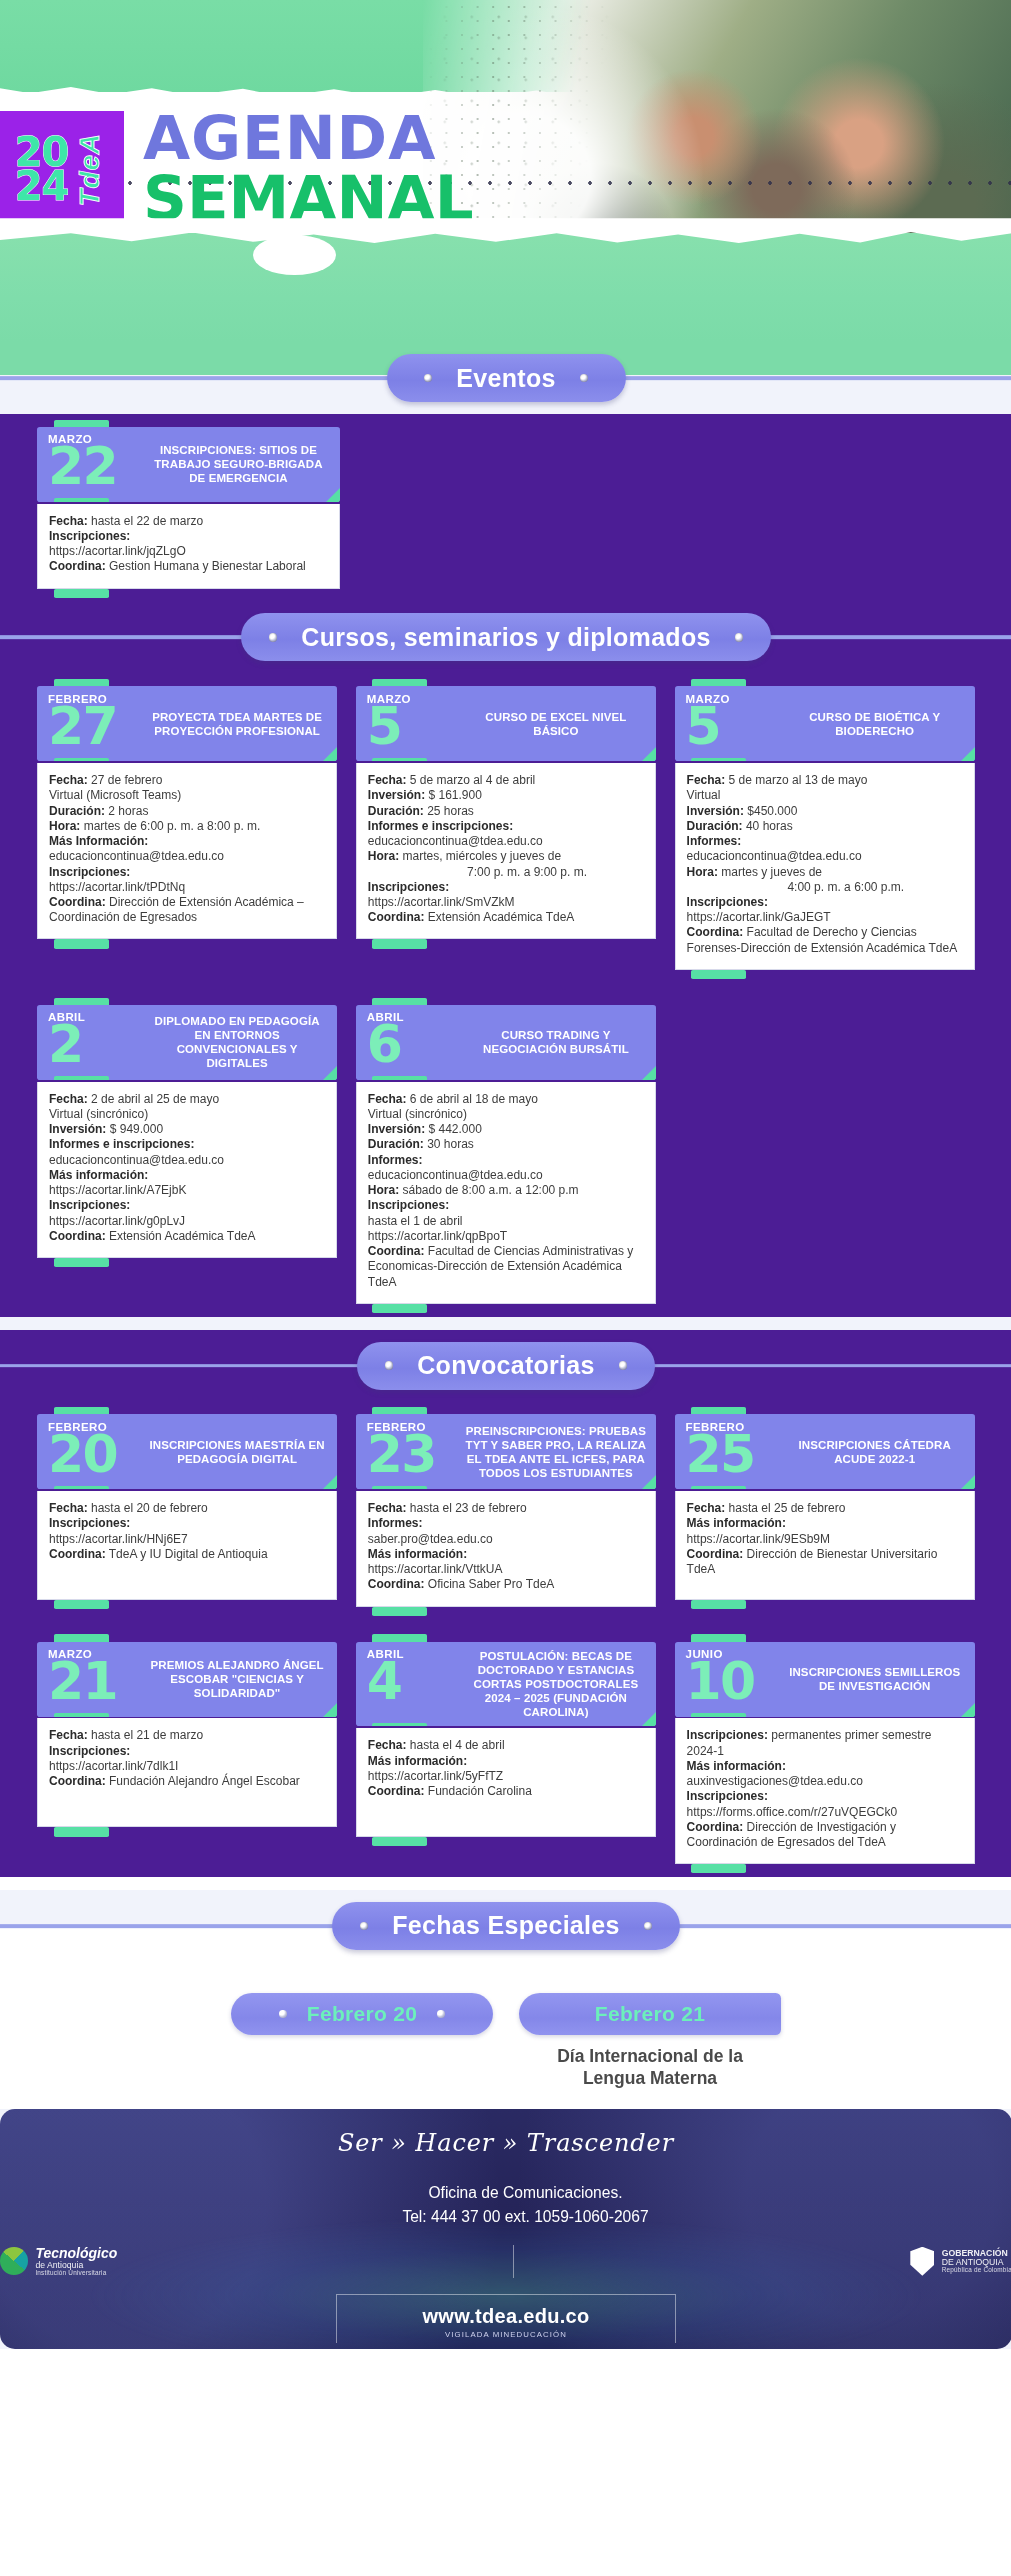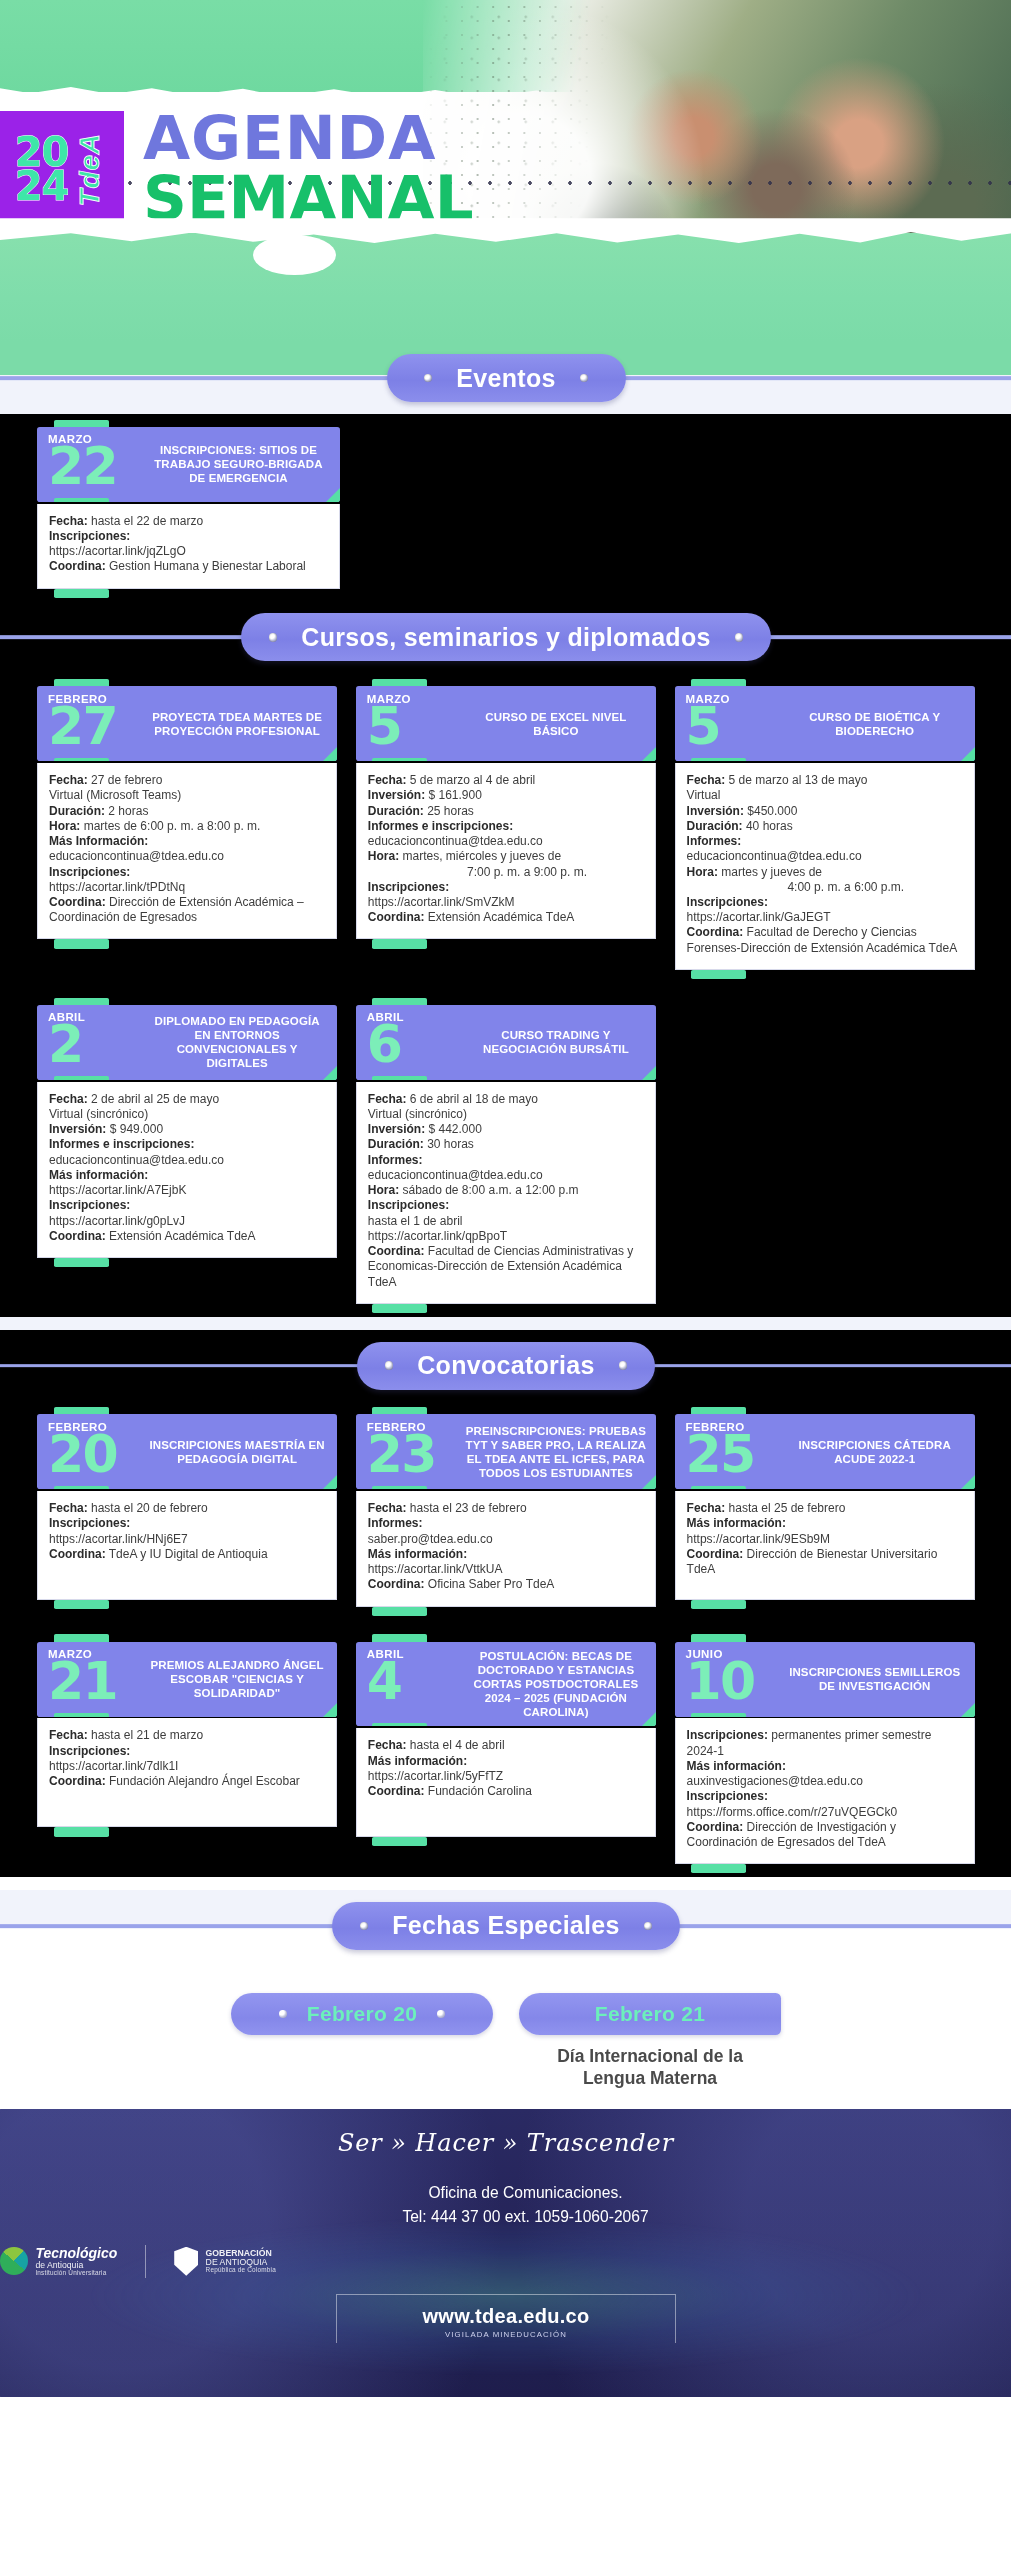--- a/index.html
+++ b/index.html
@@ -91,21 +91,21 @@
   .hero-bottom-green::before{
     content:""; position:absolute; left:0; top:-14.7px; width:100%; height:31px; background:#ffffff;
     clip-path: polygon(0 0,100% 0,100% 48%,95% 72%,90% 44%,85% 78%,79% 50%,73% 80%,67% 52%,61% 78%,55% 48%,49% 76%,43% 50%,37% 80%,31% 52%,25% 76%,19% 46%,13% 74%,7% 48%,0 70%);
   }
   .hero-bottom-green .blob{
     position:absolute; left:253px; top:1.8px; width:83px; height:40px; background:#ffffff; border-radius:50%;
     filter: blur(0.4px);
   }
 
   
-  .band { position:relative; background:#000000; padding-bottom:1.8px; }
+  .band { position:relative; background:#4c1d95; padding-bottom:1.8px; }
   .banner-wrap{ position:relative; height:72px; display:flex; align-items:center; justify-content:center; }
   .banner-wrap.on-green{ background:linear-gradient(180deg,#7bdba8 0%,#7bdba8 46%,#f1f3fb 46%,#f1f3fb 100%); }
   .banner-wrap::before{
     content:""; position:absolute; left:0; right:0; top:50%; height:3.7px; background:#9aa3ea; transform:translateY(-50%);
   }
   .banner{
     position:relative; z-index:2; display:flex; align-items:center; justify-content:center; gap:24px;
     height:48px; min-width:239px; padding:0 28px; border-radius:26px;
     background:linear-gradient(180deg,#8f92ee 0%,#7d80e6 55%,#8b8eec 100%);
     box-shadow:0 2.8px 5.5px rgba(60,60,120,.28);
@@ -165,25 +165,26 @@
     box-shadow:0 1.8px 4.6px rgba(60,60,120,.22);
     position:relative;
   }
   .esp-pill.flat-r{ border-radius:22px 5.5px 5.5px 22px; }
   .esp-pill .screw{ width:7.4px; height:7.4px; border-radius:50%; background:radial-gradient(circle at 35% 32%,#ffffff 0 32%,#b9bcd8 60%,#8b8fae 100%); }
   .esp-pill .lbl{ color:#6cf0bb; font-size:21px; font-weight:800; letter-spacing:0.3px; white-space:nowrap; }
   .esp-caption{ margin-top:11px; font-size:17.5px; font-weight:700; color:#4a4a4a; line-height:1.24; }
 
   
   .footer{
-    position:relative; height:288px; overflow:hidden;
+    position:relative; height:240px; overflow:hidden;
     background:
       radial-gradient(circle at 12% 40%, rgba(120,130,220,.30) 0 16%, rgba(0,0,0,0) 42%),
       radial-gradient(circle at 86% 36%, rgba(120,130,220,.26) 0 14%, rgba(0,0,0,0) 40%),
       linear-gradient(180deg,#2a2a63 0%,#252459 42%,#1e1d4c 100%);
+    border-radius: 15px;
   }
   .footer::before{
     content:""; position:absolute; inset:0;
     background-image:
       linear-gradient(115deg, rgba(255,255,255,.05) 0 0.9px, rgba(0,0,0,0) 0.9px 8.3px),
       linear-gradient(65deg, rgba(255,255,255,.04) 0 0.9px, rgba(0,0,0,0) 0.9px 12px);
   }
   .footer-glow{
     position:absolute; left:50%; top:109px; transform:translateX(-50%);
     width:828px; height:156px; border-radius:50%;
@@ -191,21 +192,21 @@
     filter: blur(1.8px);
   }
   .slogan{
     position:relative; z-index:3; text-align:center; padding-top:20px;
     color:#ffffff; font-size:24px; font-style:italic; font-family:"DejaVu Serif", serif; letter-spacing:0.9px;
   }
   .f-contact{ position:relative; z-index:3; text-align:center; color:#ffffff; margin-top:24px; line-height:1.5;padding-left:39px; }
   .f-contact .l1{ font-size:15.6px; }
   .f-contact .l2{ font-size:15.6px; }
   .logos{
-    position:relative; z-index:3; display:flex; align-items:center; justify-content:flex-start; gap:28px; margin-top:16.6px;
+    position:relative; z-index:3; display:flex; align-items:center; justify-content:space-between; gap:28px; margin-top:16.6px;
   }
   .logo-box{ display:flex; align-items:center; gap:7.4px; }
   .logo-leaf{ width:28px; height:28px; border-radius:50%;
     background:conic-gradient(from 210deg,#2fae5a 0 28%,#8cc63f 28% 54%,#17a3a3 54% 78%,#2fae5a 78% 100%); }
   .logo-txt{ color:#ffffff; text-align:left; line-height:1.05; }
   .logo-txt .a{ font-size:14px; font-weight:700; font-style:italic; }
   .logo-txt .b{ font-size:8.7px; opacity:.92; }
   .logo-txt .c{ font-size:6.4px; opacity:.8; letter-spacing:0.2px; }
   .logo-div{ width:0.9px; height:33px; background:rgba(255,255,255,.45); }
   .gob-shield{ width:24px; height:29px; background:#ffffff;

